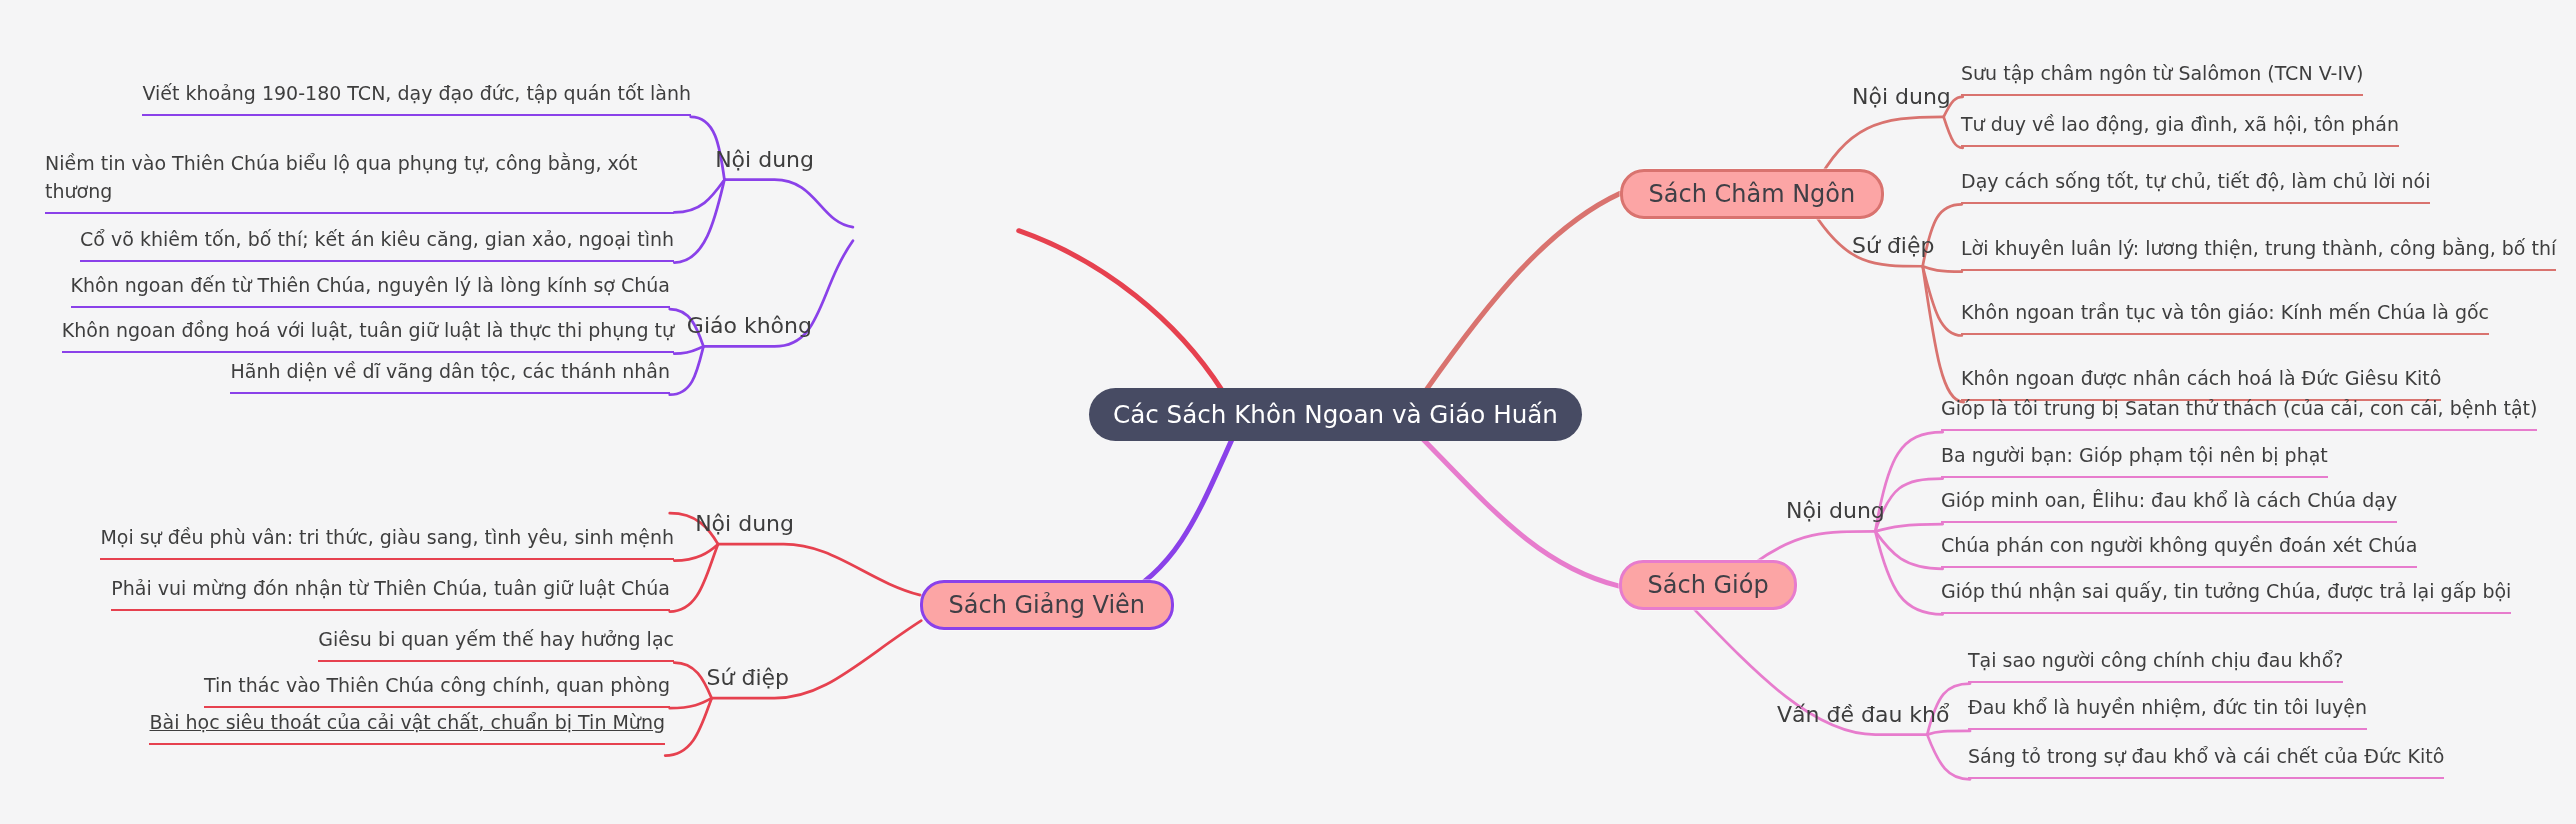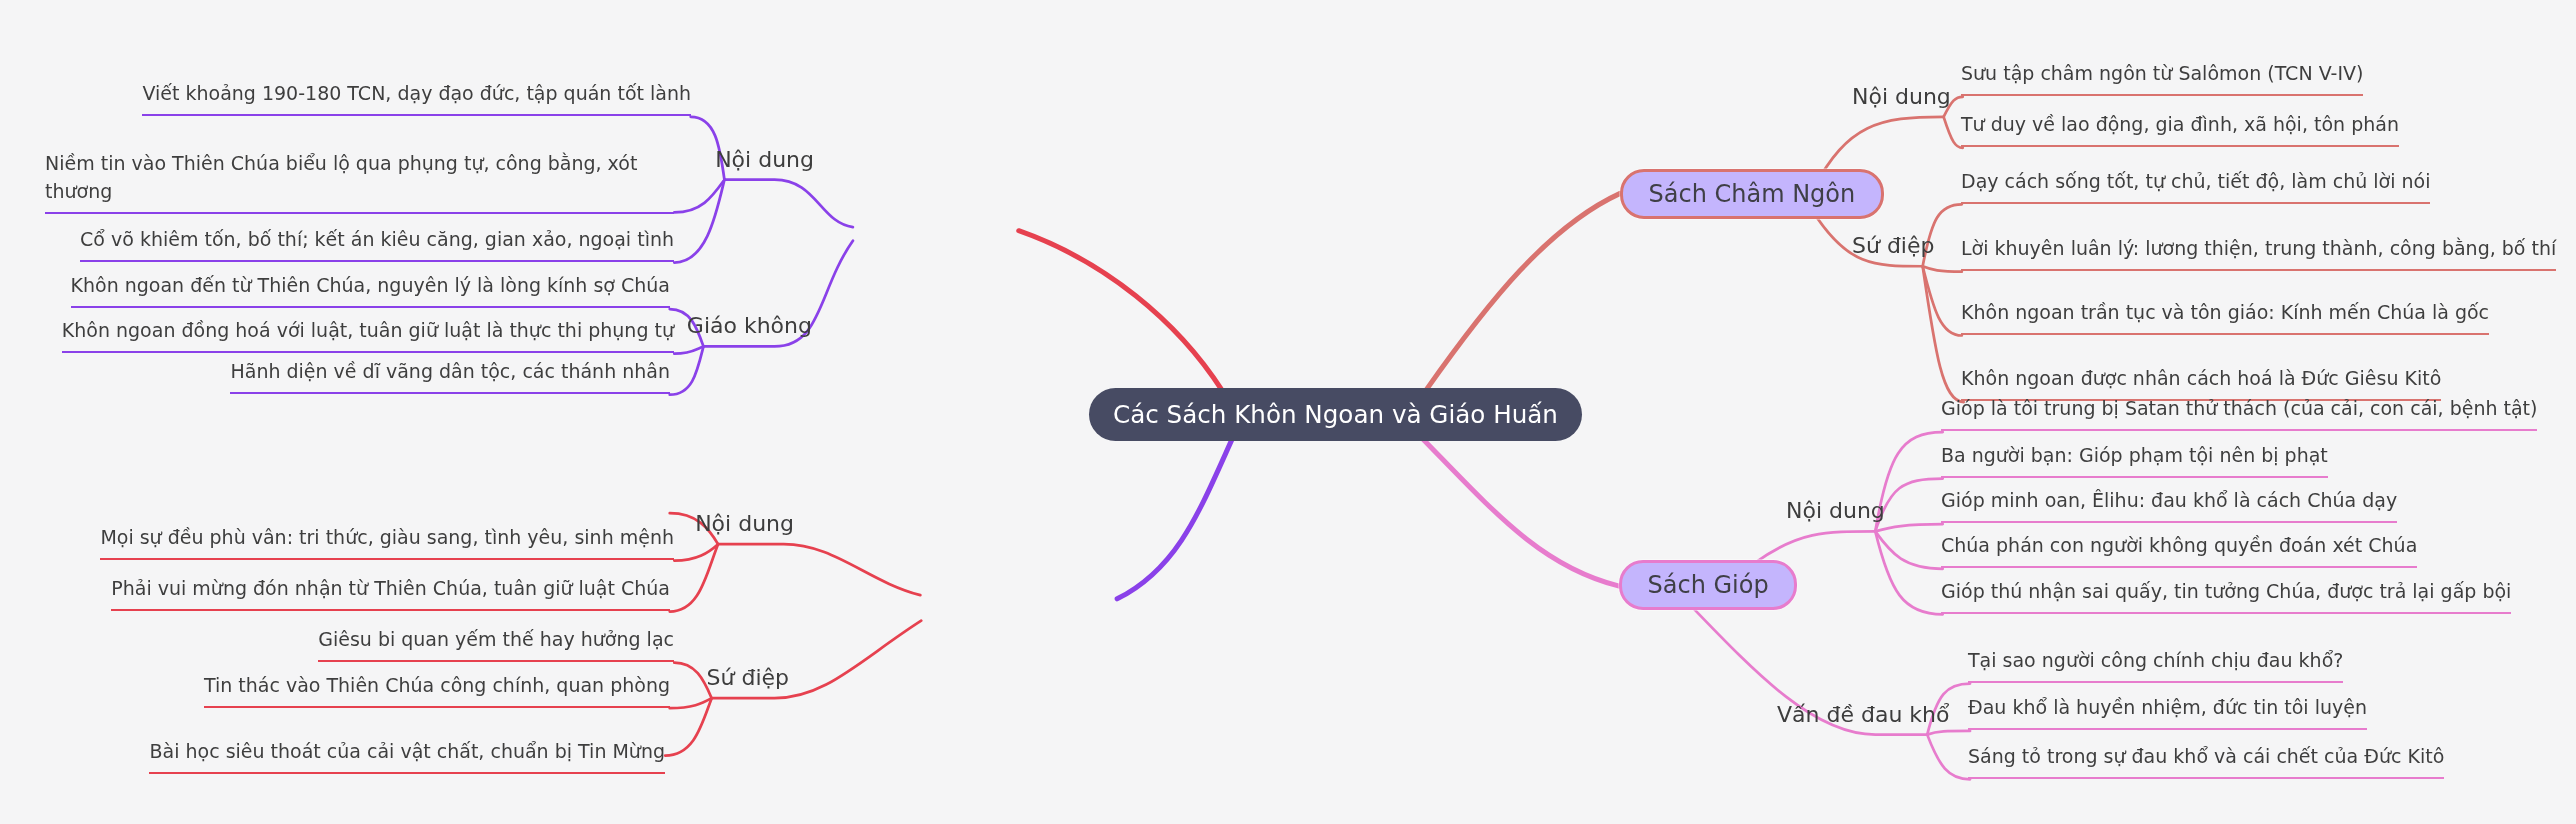--- a/index.html
+++ b/index.html
@@ -4,21 +4,21 @@
 <style>
   html,body{margin:0;padding:0;}
   body{background:#f5f5f6;font-family:"DejaVu Sans","Liberation Sans",sans-serif;}
   #stage{position:relative;width:2576px;height:825px;background:#f5f5f6;overflow:hidden;}
   #wires{position:absolute;left:0;top:0;width:2576px;height:825px;}
   #wires path{fill:none;stroke-linecap:round;}
   .main-curve{stroke-width:5.5px;}
   .sub-curve{stroke-width:3px;}
 
   .node{position:absolute;display:inline-flex;align-items:center;justify-content:center;
-        background:#c4b5fd;border:3.2px solid #999;border-radius:24px;
+        background:#fca5a5;border:3.2px solid #999;border-radius:24px;
         padding:8.2px 25.5px;font-size:24px;color:#3f3f46;white-space:nowrap;
         box-shadow:0 0 0 0.9px rgba(255,255,255,.4);}
   .center-node{position:absolute;display:inline-flex;align-items:center;justify-content:center;
         background:#474b63;color:#fff;border-radius:27px;padding:12px 24px;
         font-size:24.6px;white-space:nowrap;}
   .glabel{position:absolute;font-size:22px;color:#3d3d3d;white-space:nowrap;}
   .leaf{position:absolute;font-size:19px;line-height:27px;color:#3e3e3e;
         padding-bottom:7.3px;white-space:nowrap;}
   .leaf.wrap{white-space:normal;line-height:28px;}
   .u-purple{border-bottom:2.7px solid #8a41e9;}
@@ -82,20 +82,21 @@
     <path class="sub-curve" stroke="#e77ccd" d="M 2058 583 C 2076 608 2090 624 2132 624"></path>
     <path class="sub-curve" stroke="#e77ccd" d="M 2058 583 C 2074 648 2088 674 2132 674"></path>
     <path class="sub-curve" stroke="#e77ccd" d="M 2115 806 C 2126 762 2136 750 2162 750"></path>
     <path class="sub-curve" stroke="#e77ccd" d="M 2115 806 C 2126 802 2136 802 2162 802"></path>
     <path class="sub-curve" stroke="#e77ccd" d="M 2115 806 C 2128 840 2138 855 2162 855"></path>
   </svg>
 
   <div class="center-node" style="left:1089px;top:388px;">Các Sách Khôn Ngoan và Giáo Huấn</div>
 
   <div class="node b-salmon" style="left:1620px;top:169px;">Sách Châm Ngôn</div>
+  <div class="node b-purple" style="left:920px;top:580px;">Sách Giảng Viên</div>
   <div class="node b-pink" style="left:1619px;top:560px;">Sách Gióp</div>
 
   <div class="glabel" style="right:1762px;top:147px;">Nội dung</div>
   <div class="glabel" style="right:1764px;top:313px;">Giáo không</div>
 
   <div class="glabel" style="right:1782px;top:511px;">Nội dung</div>
   <div class="glabel" style="right:1787px;top:665px;">Sứ điệp</div>
 
   <div class="glabel" style="left:1852px;top:84px;">Nội dung</div>
   <div class="glabel" style="left:1852px;top:233px;">Sứ điệp</div>
@@ -109,21 +110,21 @@
 
   <div class="leaf u-purple t-right" style="right:1906px;top:272px;margin-left:34px;">Khôn ngoan đến từ Thiên Chúa, nguyên lý là lòng kính sợ Chúa</div>
   <div class="leaf u-purple t-right" style="right:1902px;top:317px;">Khôn ngoan đồng hoá với luật, tuân giữ luật là thực thi phụng tự</div>
   <div class="leaf u-purple t-right" style="right:1906px;top:358px;">Hãnh diện về dĩ vãng dân tộc, các thánh nhân</div>
 
   <div class="leaf u-red t-right" style="right:1902px;top:524px;">Mọi sự đều phù vân: tri thức, giàu sang, tình yêu, sinh mệnh</div>
   <div class="leaf u-red t-right" style="right:1906px;top:575px;">Phải vui mừng đón nhận từ Thiên Chúa, tuân giữ luật Chúa</div>
 
   <div class="leaf u-red t-right" style="right:1902px;top:626px;">Giêsu bi quan yếm thế hay hưởng lạc</div>
   <div class="leaf u-red t-right" style="right:1906px;top:672px;">Tin thác vào Thiên Chúa công chính, quan phòng</div>
-  <div class="leaf u-red t-right" style="right:1911px;top:738px;">Bài học siêu thoát của cải vật chất, chuẩn bị Tin Mừng</div>
+  <div class="leaf u-red t-right" style="right:1911px;top:709px;text-decoration:underline;">Bài học siêu thoát của cải vật chất, chuẩn bị Tin Mừng</div>
 
   <div class="leaf u-salmon" style="left:1961px;top:60px;">Sưu tập châm ngôn từ Salômon (TCN V-IV)</div>
   <div class="leaf u-salmon" style="left:1961px;top:111px;">Tư duy về lao động, gia đình, xã hội, tôn phán</div>
 
   <div class="leaf u-salmon" style="left:1961px;top:168px;">Dạy cách sống tốt, tự chủ, tiết độ, làm chủ lời nói</div>
   <div class="leaf u-salmon" style="left:1961px;top:235px;">Lời khuyên luân lý: lương thiện, trung thành, công bằng, bố thí</div>
   <div class="leaf u-salmon" style="left:1961px;top:299px;">Khôn ngoan trần tục và tôn giáo: Kính mến Chúa là gốc</div>
   <div class="leaf u-salmon" style="left:1961px;top:365px;">Khôn ngoan được nhân cách hoá là Đức Giêsu Kitô</div>
 
   <div class="leaf u-pink" style="left:1941px;top:395px;">Gióp là tôi trung bị Satan thử thách (của cải, con cái, bệnh tật)</div>

